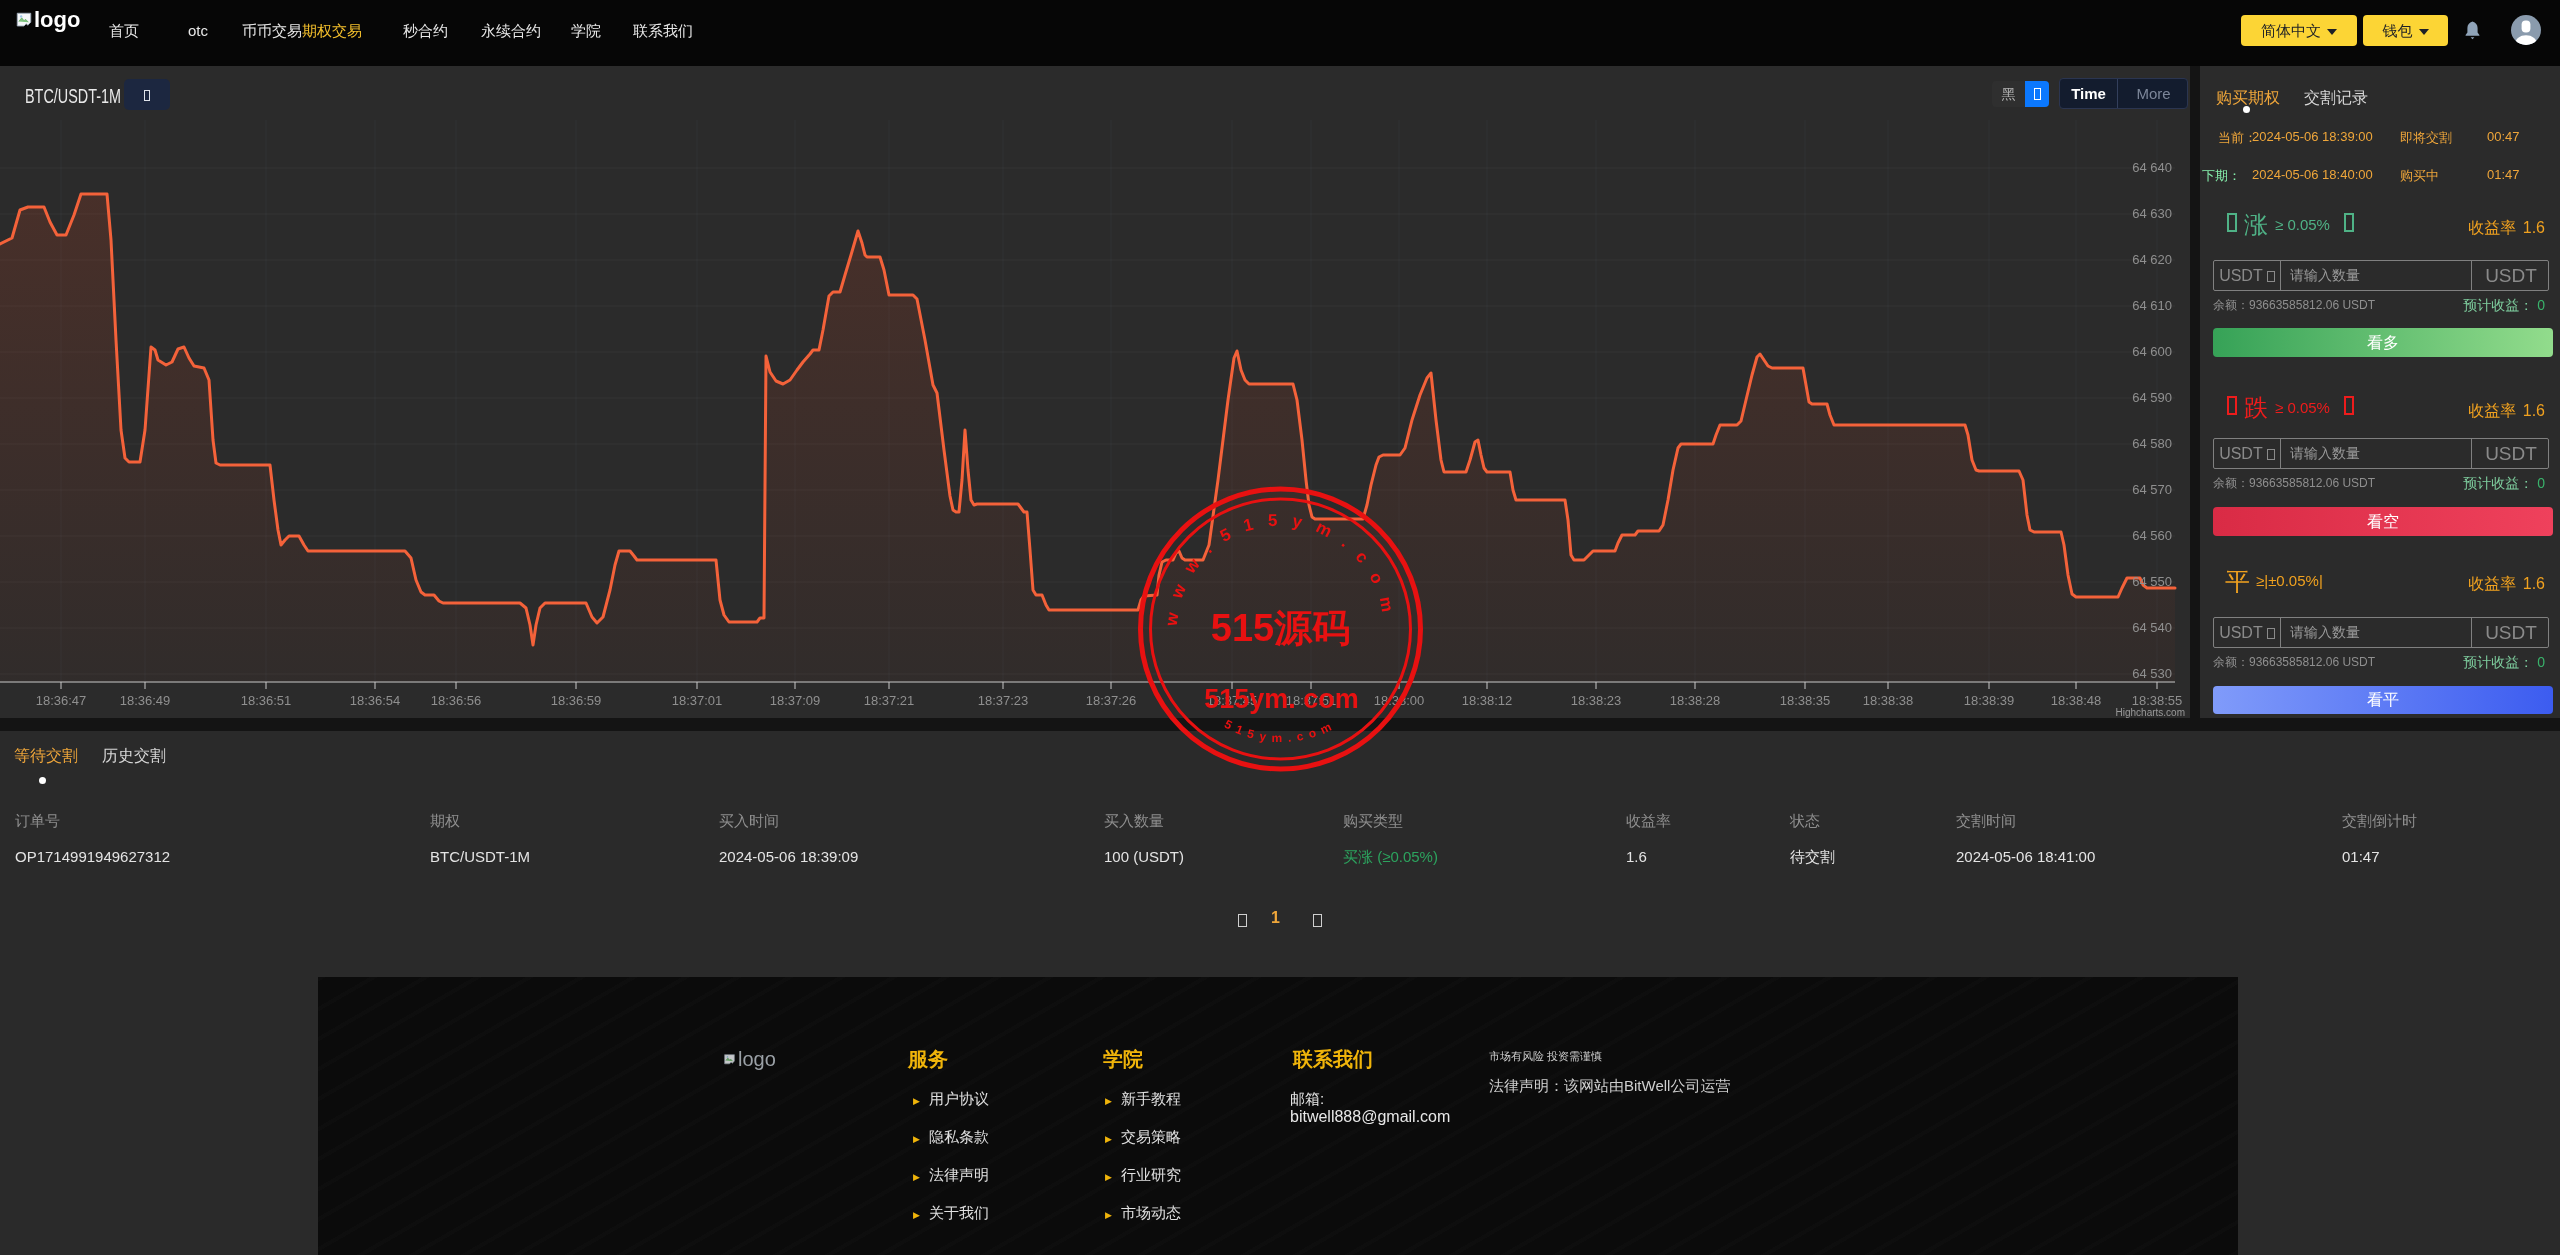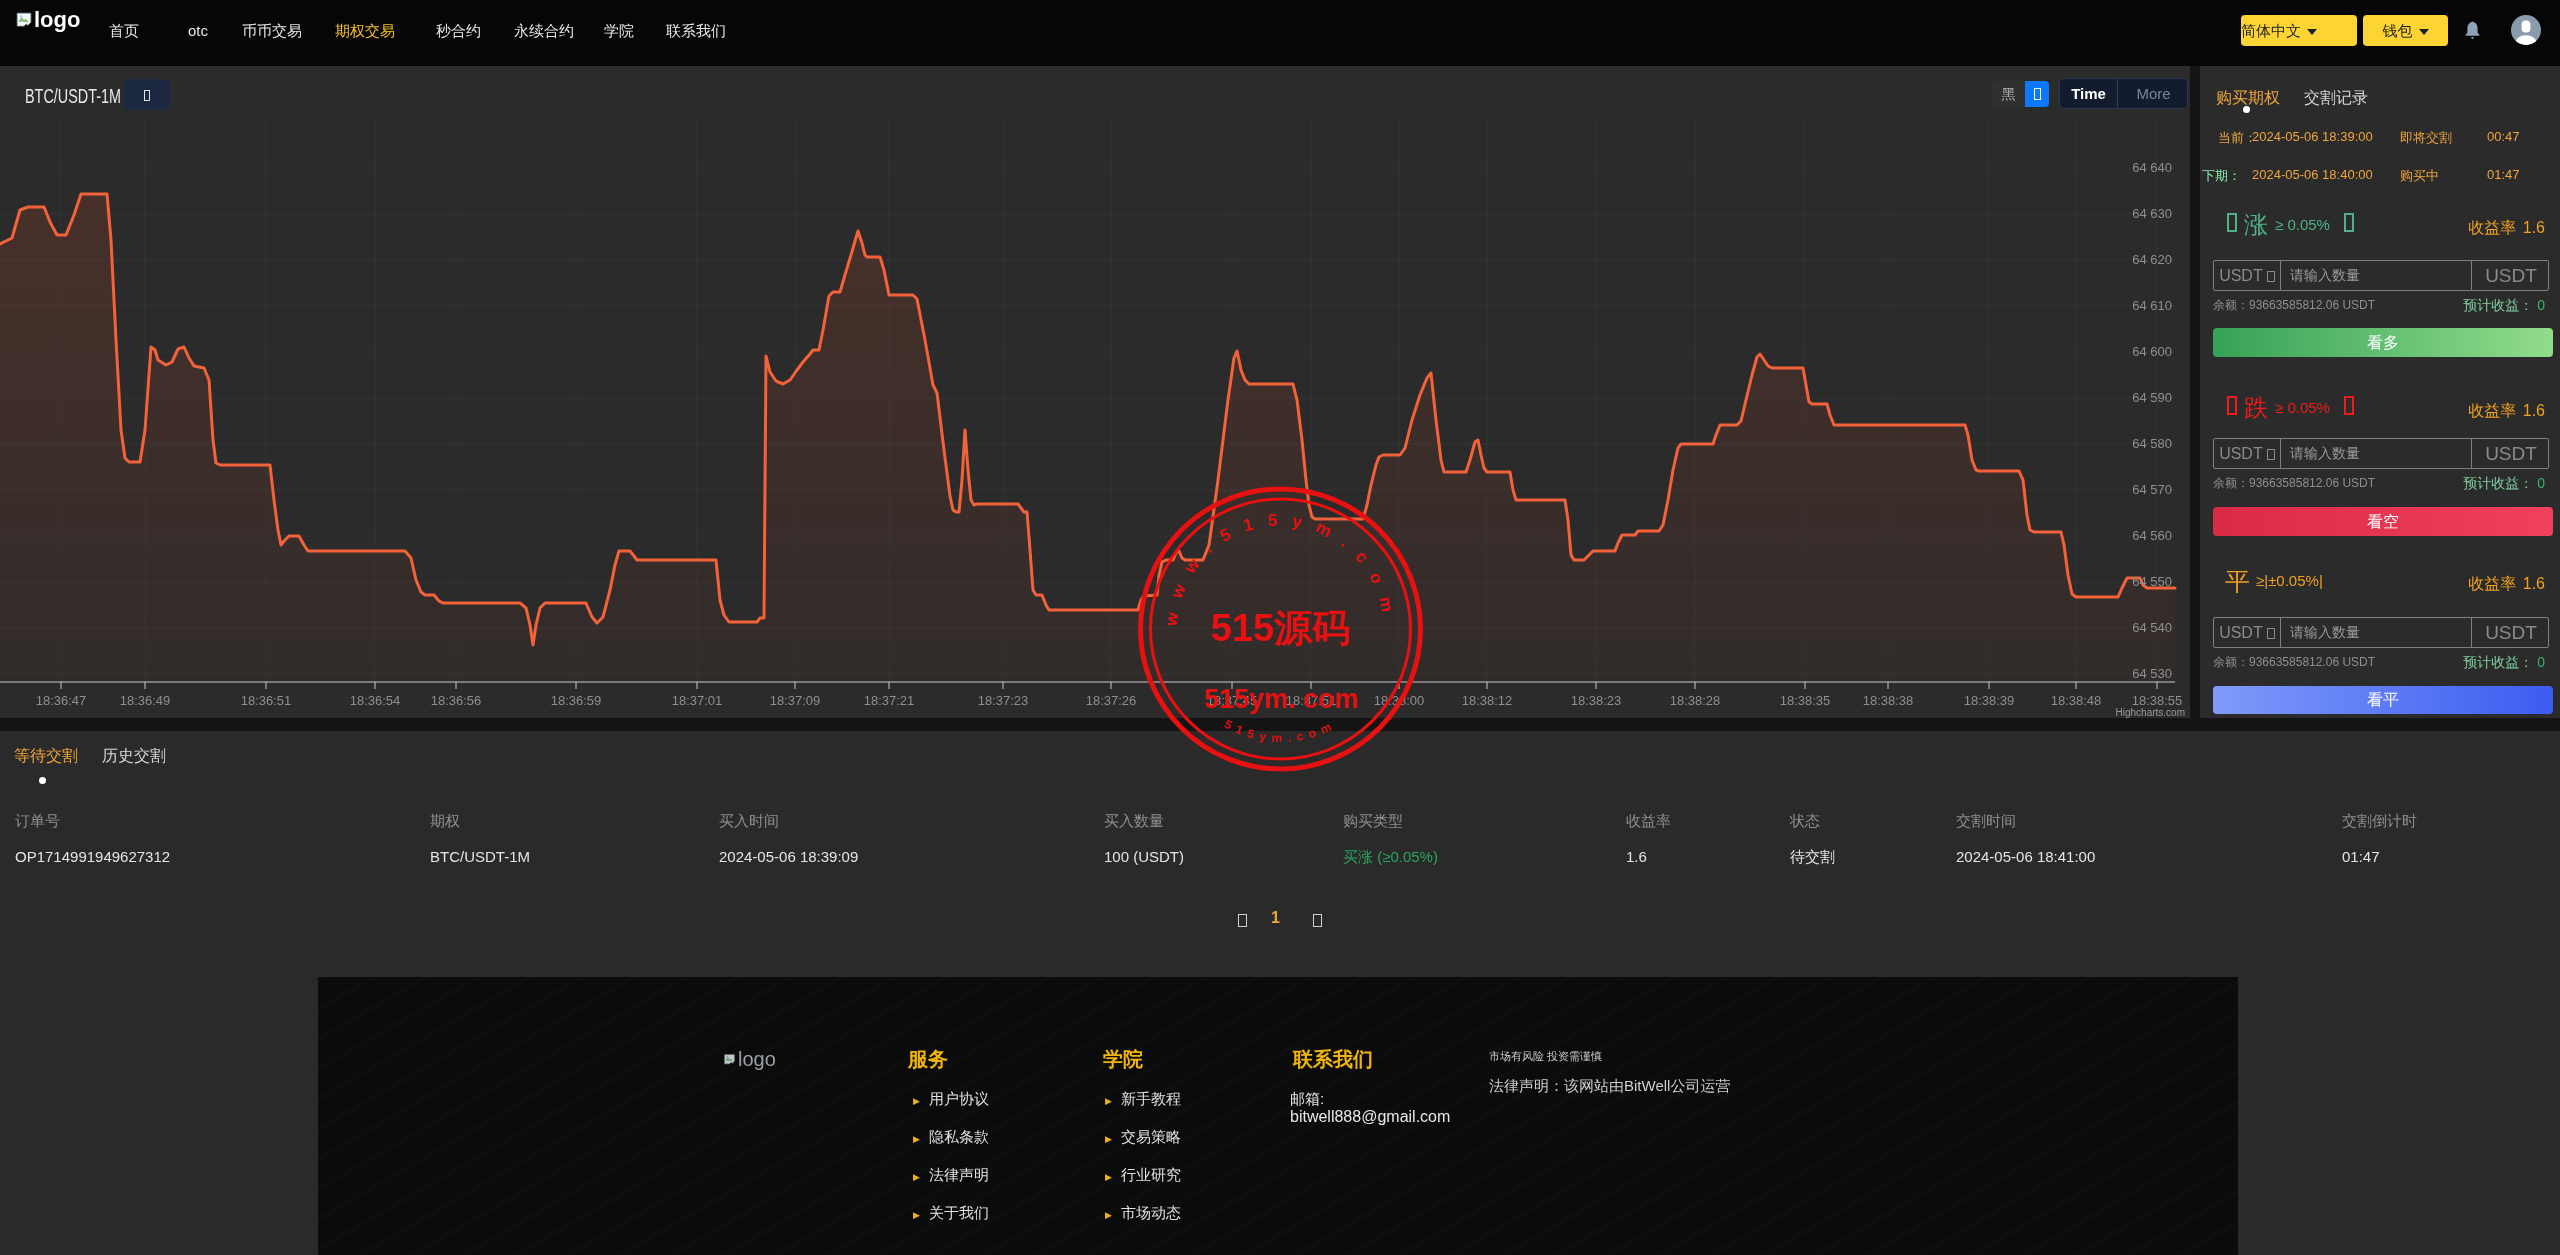--- a/index.html
+++ b/index.html
@@ -6,23 +6,23 @@
 </style></head>
 <body>
 
 <div class="abs" style="left:0;top:0;width:2560px;height:66px;background:#060606">
   <div class="abs" style="left:15px;top:7px"><svg width="18" height="18" viewBox="0 0 24 24" style="vertical-align:middle;opacity:1">
         <path d="M3 3h18v12l-4 4-2-2-3 3H3z" fill="#f5f7fa" stroke="#9aa7b4" stroke-width="1.2"></path>
         <path d="M5 14l4-5 3 4 2-2 4 4" fill="#7ec37e" stroke="#4f9e4f" stroke-width="0.8"></path>
         <circle cx="8.2" cy="7.2" r="1.6" fill="#9fc6e8"></circle>
       </svg><span style="color:#fff;font-size:22px;font-weight:bold;vertical-align:middle;margin-left:1px">logo</span></div>
   <div class="abs" style="left:109px;top:22px;font-size:15px;color:#e8e8e8;white-space:nowrap">
-    <span style="margin-right:49px">首页</span><span style="margin-right:34px">otc</span><span style="margin-right:33px">币币交易</span><span style="margin-right:41px;color:#f5c02c">期权交易</span><span style="margin-right:33px">秒合约</span><span style="margin-right:30px">永续合约</span><span style="margin-right:32px">学院</span><span>联系我们</span>
-  </div>
-  <div class="abs" style="left:2241px;top:15px;width:116px;height:31px;background:#fcd535;border-radius:4px;color:#1e2026;font-size:15px;text-align:left;line-height:31px">简体中文 <span style="display:inline-block;width:0;height:0;border-left:5px solid transparent;border-right:5px solid transparent;border-top:6px solid #1e2026;vertical-align:middle;margin-left:2px"></span></div>
+    <span style="margin-right:49px">首页</span><span style="margin-right:34px">otc</span><span style="">币币交易</span><span style="margin-right:41px;color:#f5c02c">期权交易</span><span style="margin-right:33px">秒合约</span><span style="margin-right:30px">永续合约</span><span style="margin-right:32px">学院</span><span>联系我们</span>
+  </div>
+  <div class="abs" style="left:2241px;top:15px;width:116px;height:31px;background:#fcd535;border-radius:4px;color:#1e2026;font-size:15px;text-align:center;line-height:31px">简体中文 <span style="display:inline-block;width:0;height:0;border-left:5px solid transparent;border-right:5px solid transparent;border-top:6px solid #1e2026;vertical-align:middle;margin-left:2px"></span></div>
   <div class="abs" style="left:2363px;top:15px;width:85px;height:31px;background:#fcd535;border-radius:4px;color:#1e2026;font-size:15px;text-align:center;line-height:31px">钱包 <span style="display:inline-block;width:0;height:0;border-left:5px solid transparent;border-right:5px solid transparent;border-top:6px solid #1e2026;vertical-align:middle;margin-left:2px"></span></div>
   <svg class="abs" style="left:2464px;top:21px" width="17" height="19" viewBox="0 0 17 19">
       <path d="M8.5 0.5 C5.2 1.6 3.4 3.8 3.4 7v4.6L1.6 14v0.8h13.8V14l-1.8-2.4V7c0-3.2-1.8-5.4-5.1-6.5z" fill="#8fa3b8"></path>
       <path d="M6.6 16.2 8.5 18.2 10.4 16.2z" fill="#8fa3b8"></path>
     </svg>
   <div class="abs" style="left:2511px;top:15px;width:30px;height:30px;border-radius:50%;background:#8a9bad;overflow:hidden">
     <svg width="30" height="30" viewBox="0 0 30 30">
         <rect x="10.6" y="5.5" width="8.8" height="12" rx="4" fill="#fff"></rect>
         <path d="M3.5 30c0.8-6.5 5.5-9.8 11.5-9.8s10.7 3.3 11.5 9.8z" fill="#fff"></path>
       </svg>

